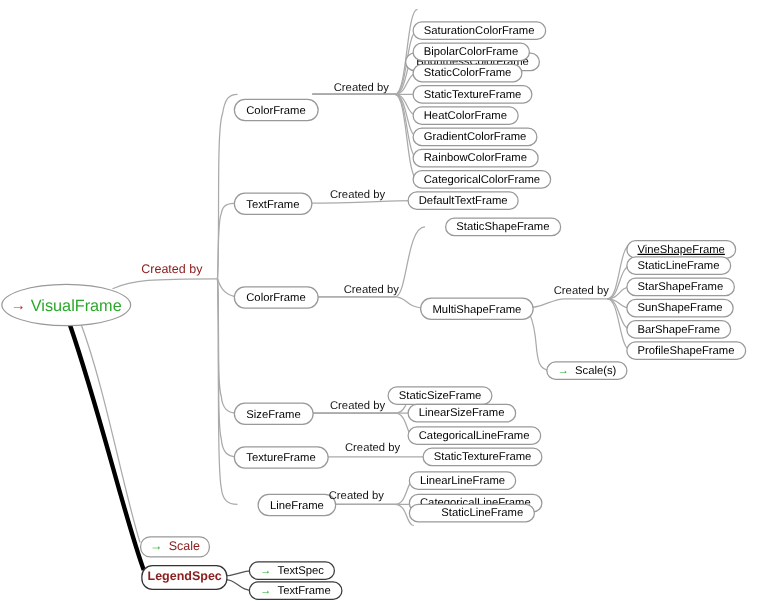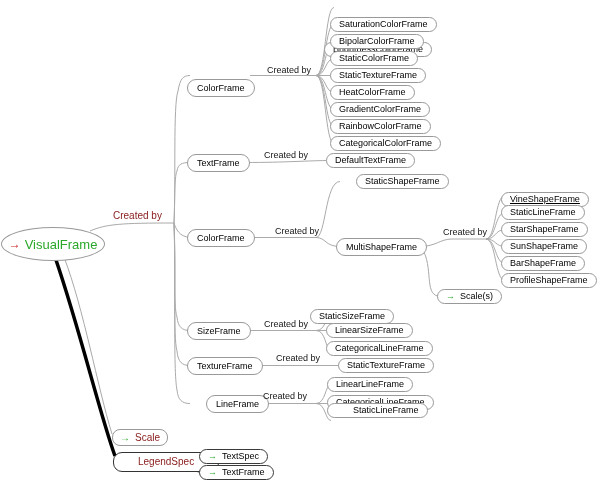--- a/index.html
+++ b/index.html
@@ -13,22 +13,22 @@
   #edges path.dark{stroke:#555;}
   .node{
     position:absolute;z-index:2;background:#fff;
     border:1px solid var(--border);border-radius:8px;
     font-size:9px;line-height:11px;padding:1px 8px;
     color:#000;white-space:nowrap;
   }
   .pnode{padding:2px 9px;line-height:12px;border-radius:9px;}
   .dark-border{border-color:#3a3a3a;}
   .scale-node{font-size:10px;line-height:13px;color:var(--maroon);padding:1px 7px;}
-  .legend-node{font-size:10px;line-height:12px;font-weight:normal;color:var(--maroon);
-    border-color:#333;padding:3px 24px;border-radius:9px;}
+  .legend-node{font-size:10px;line-height:12px;font-weight:bold;color:var(--maroon);
+    border-color:#333;padding:3px 4px;border-radius:9px;}
   .ellipse{
     position:absolute;left:1px;top:227px;width:102px;height:32px;z-index:2;
     background:#fff;border:1px solid var(--border);border-radius:50%;
     display:flex;align-items:center;justify-content:center;
     font-size:13px;white-space:nowrap;
   }
   .root-label{color:var(--green);}
   .root-arrow{color:var(--red);font-weight:bold;margin-right:4px;font-size:12px;}
   .arr{color:var(--green);font-weight:bold;margin-right:5px;font-size:9px;}
   .scale-node .arr{font-size:10px;}

